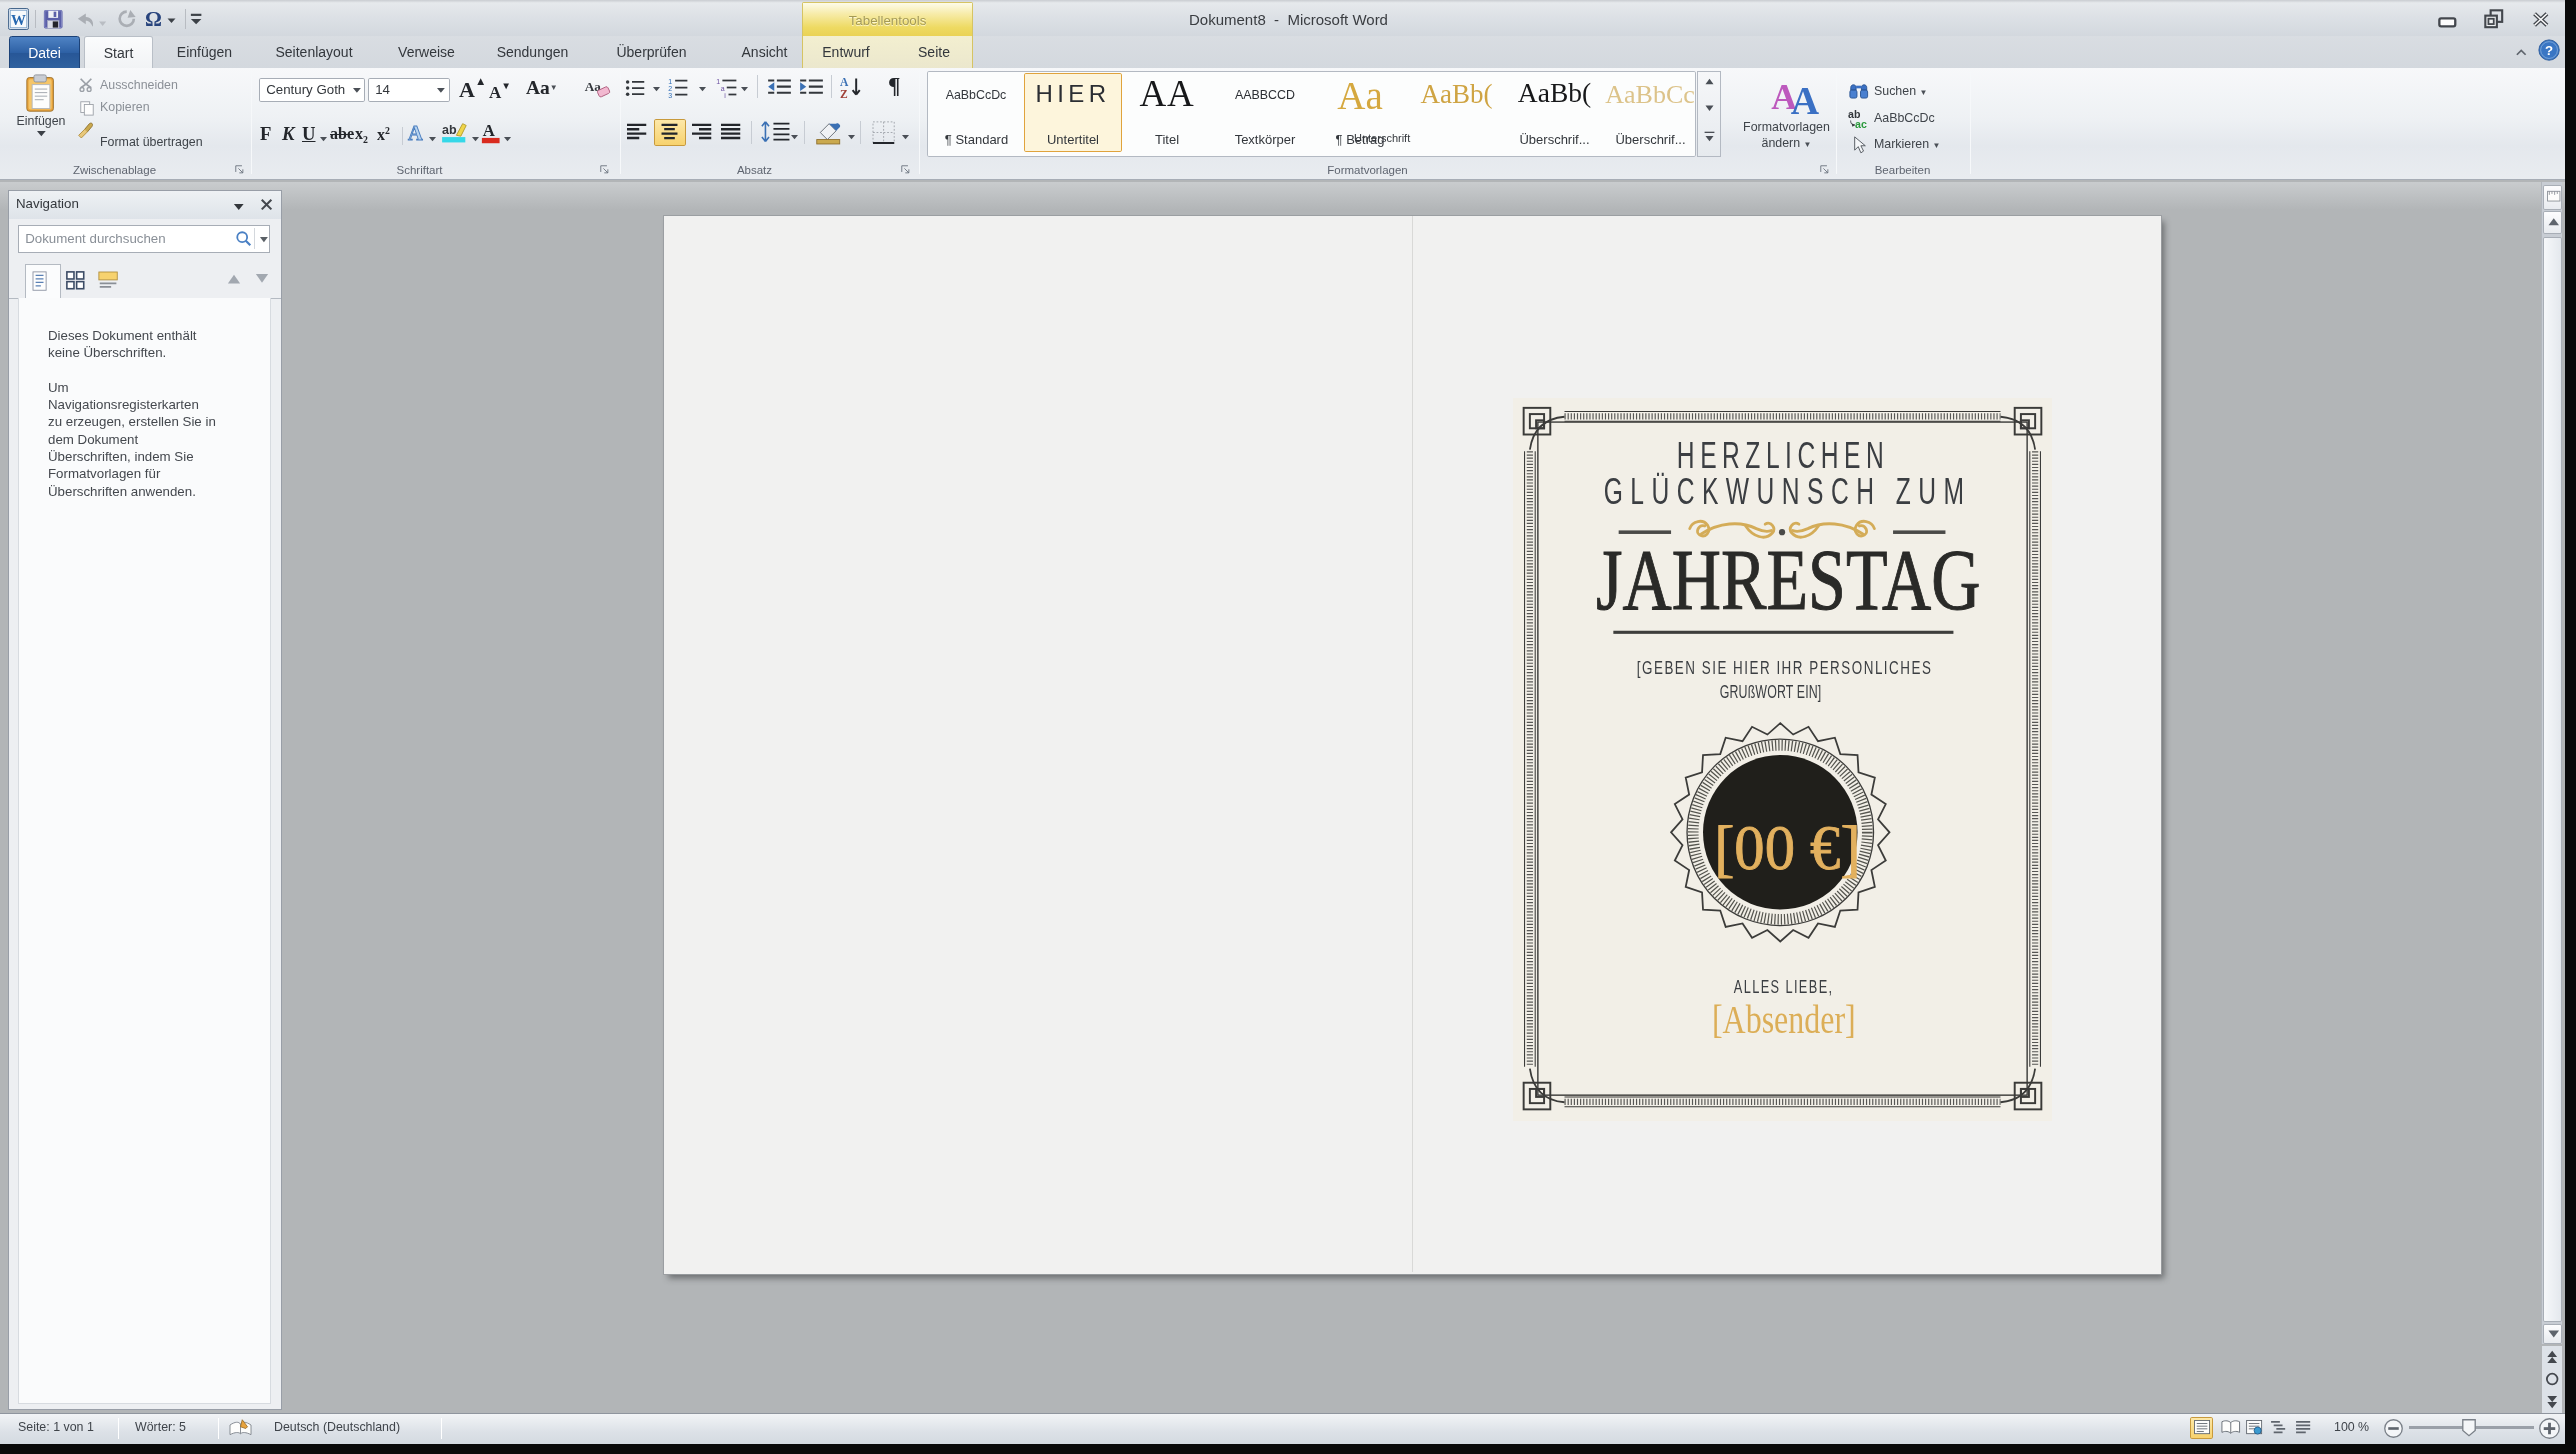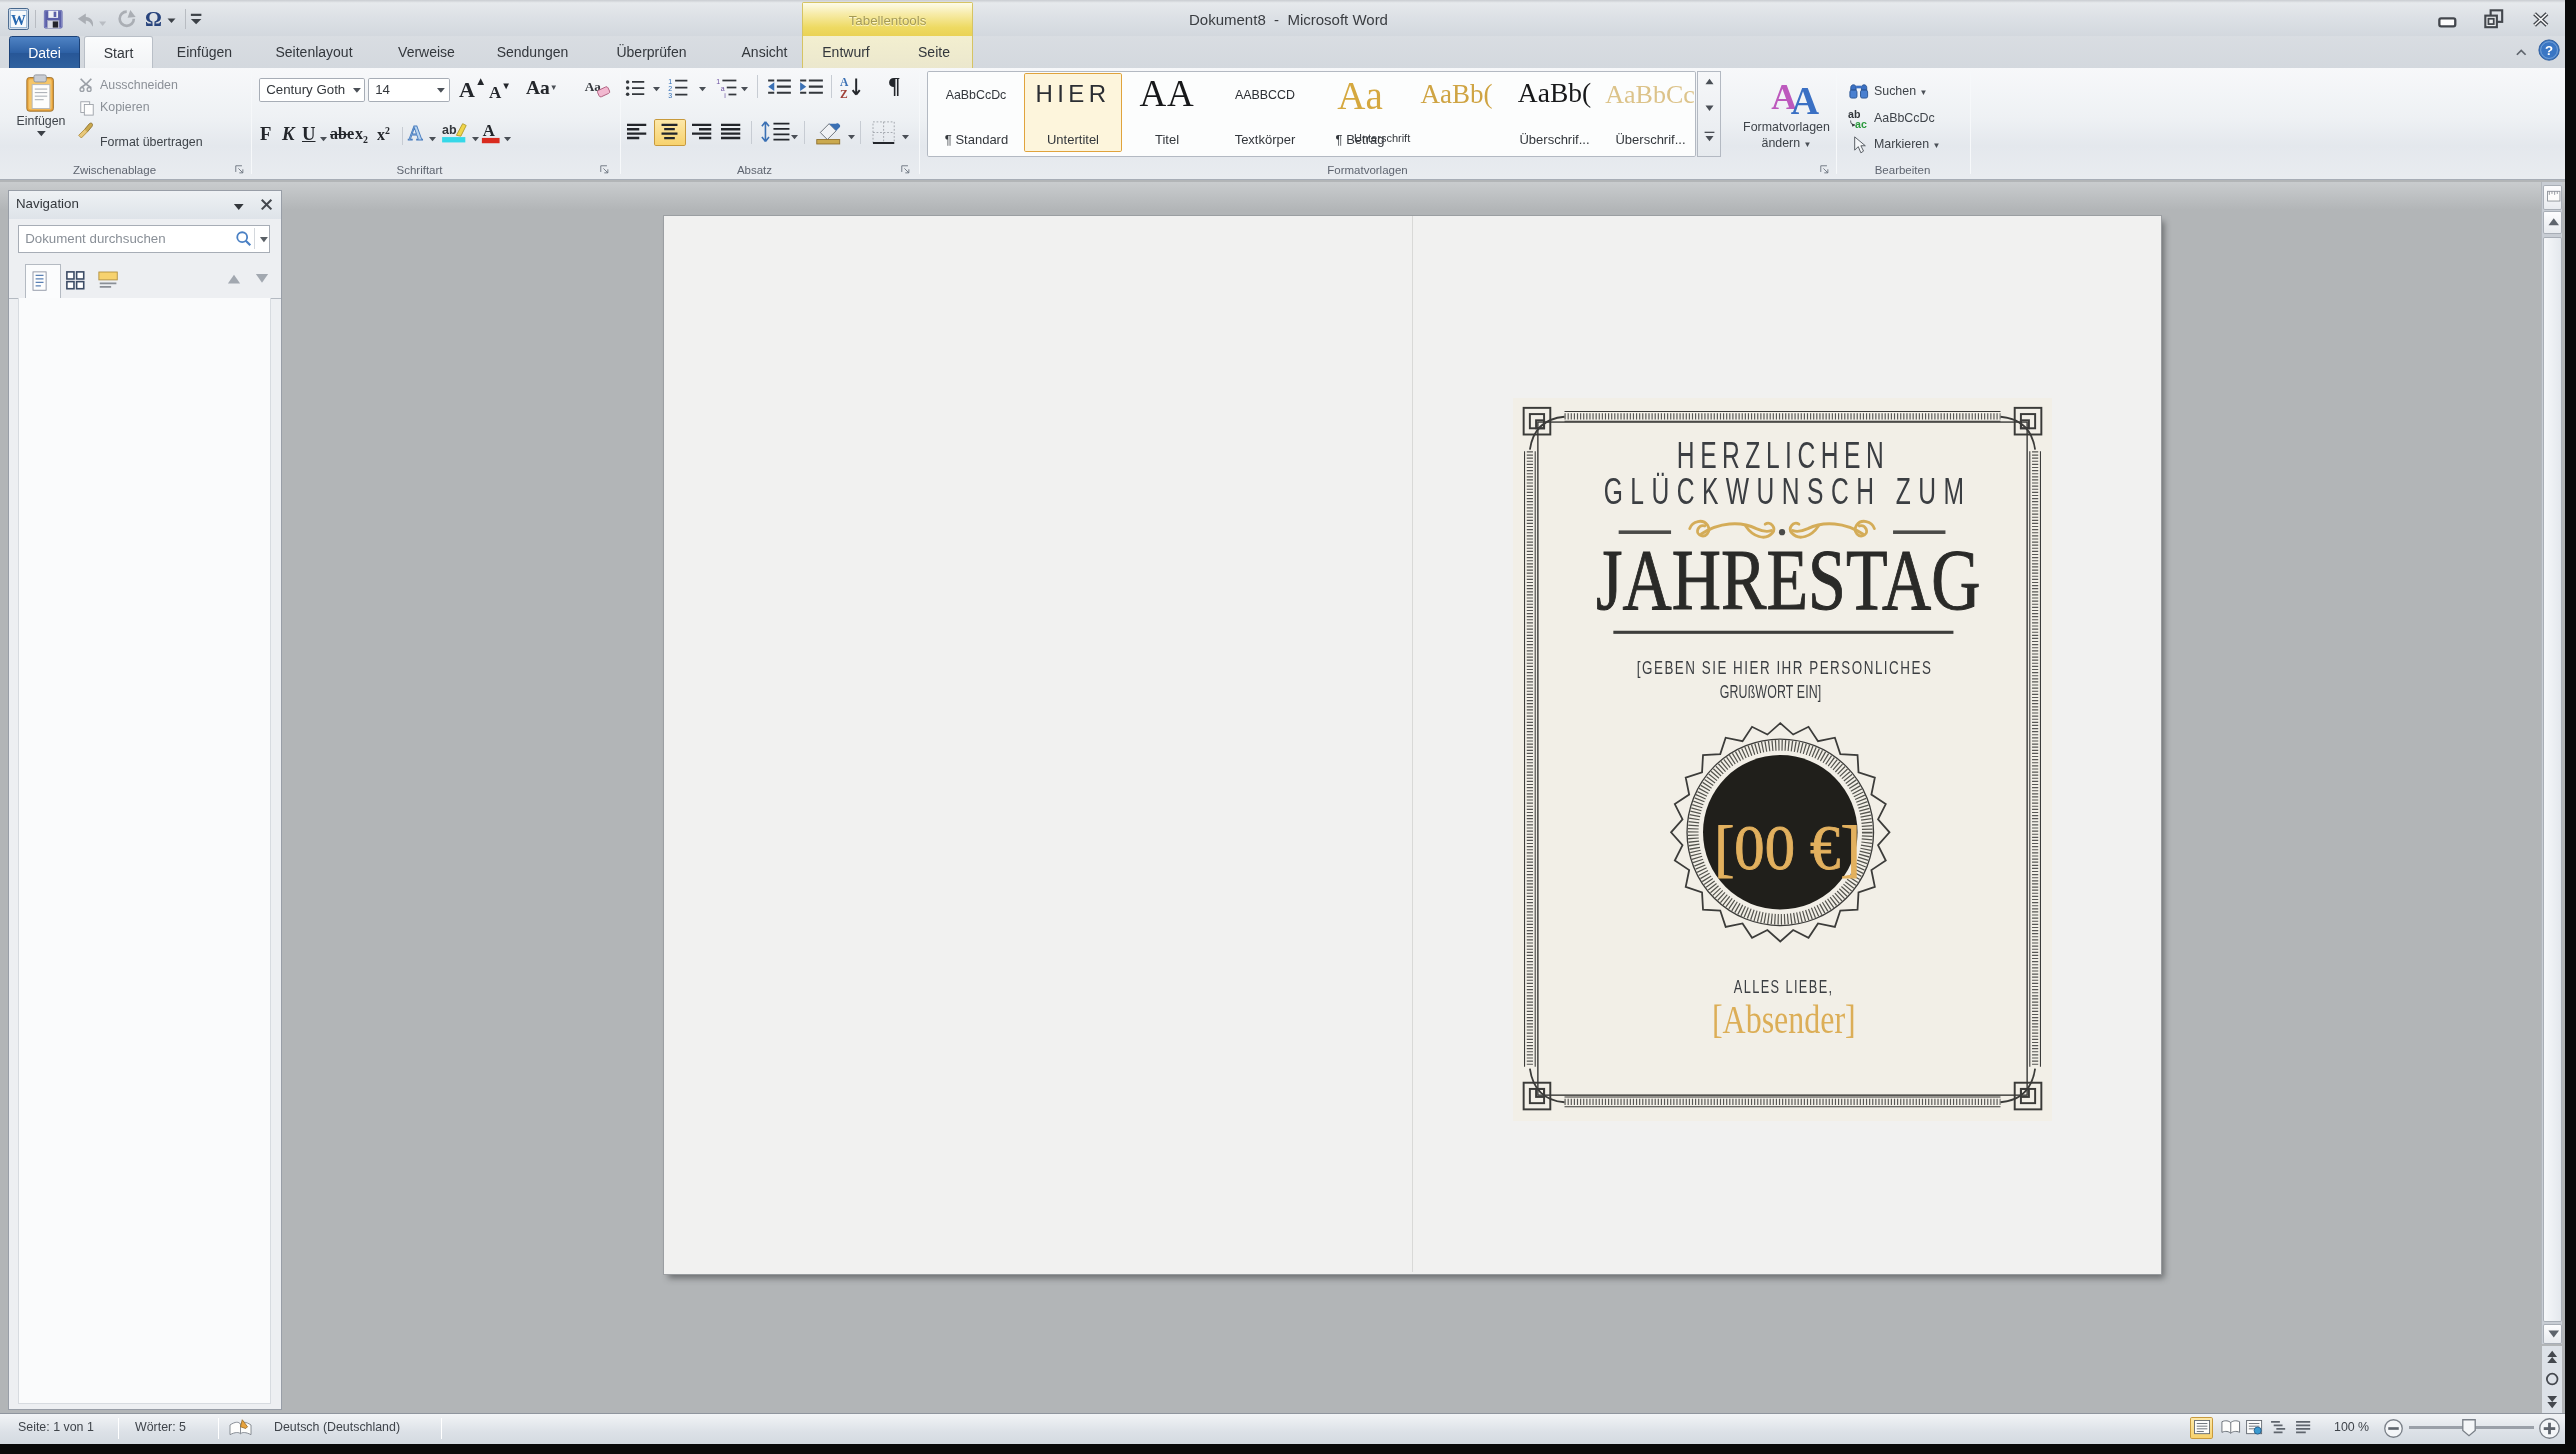--- a/index.html
+++ b/index.html
@@ -421,20 +421,21 @@
     <rect x="1" y="1" width="21" height="9" fill="#f7d26e" stroke="#b08d3c"></rect>
     <path d="M2 14 h19 M2 18 h13" stroke="#8a8f96" stroke-width="2"></path>
   </svg>
   <svg class="abs" style="left:218px;top:82px" width="14" height="11.5" viewBox="0 0 16 13">
       <path d="M1 12 l14 0 l-7 -10 z" fill="#a2a8b0"></path>
     </svg>
   <svg class="abs" style="left:246px;top:82px" width="14" height="11.5" viewBox="0 0 16 13">
       <path d="M1 1 l14 0 l-7 10 z" fill="#a2a8b0"></path>
     </svg>
   <div id="navcontent" class="abs"></div>
+  <div class="abs" style="left:39px;top:136px;width:222px;font-size:13.3px;line-height:17.3px;color:#44484e;white-space:nowrap;">Dieses Dokument enthält<br>keine Überschriften.<br><br>Um<br>Navigationsregisterkarten<br>zu erzeugen, erstellen Sie in<br>dem Dokument<br>Überschriften, indem Sie<br>Formatvorlagen für<br>Überschriften anwenden.</div>
 </div>
 
 <div id="page" class="abs">
   <div id="fold" class="abs"></div>
   <div id="card" class="abs">
   <svg width="539" height="723" style="position:absolute;left:0;top:0" viewBox="0 0 607 814">
     <g stroke="#3b3b39" fill="none">
 
       <g stroke-width="2.2">
         <rect x="12" y="11" width="30" height="30"></rect>

